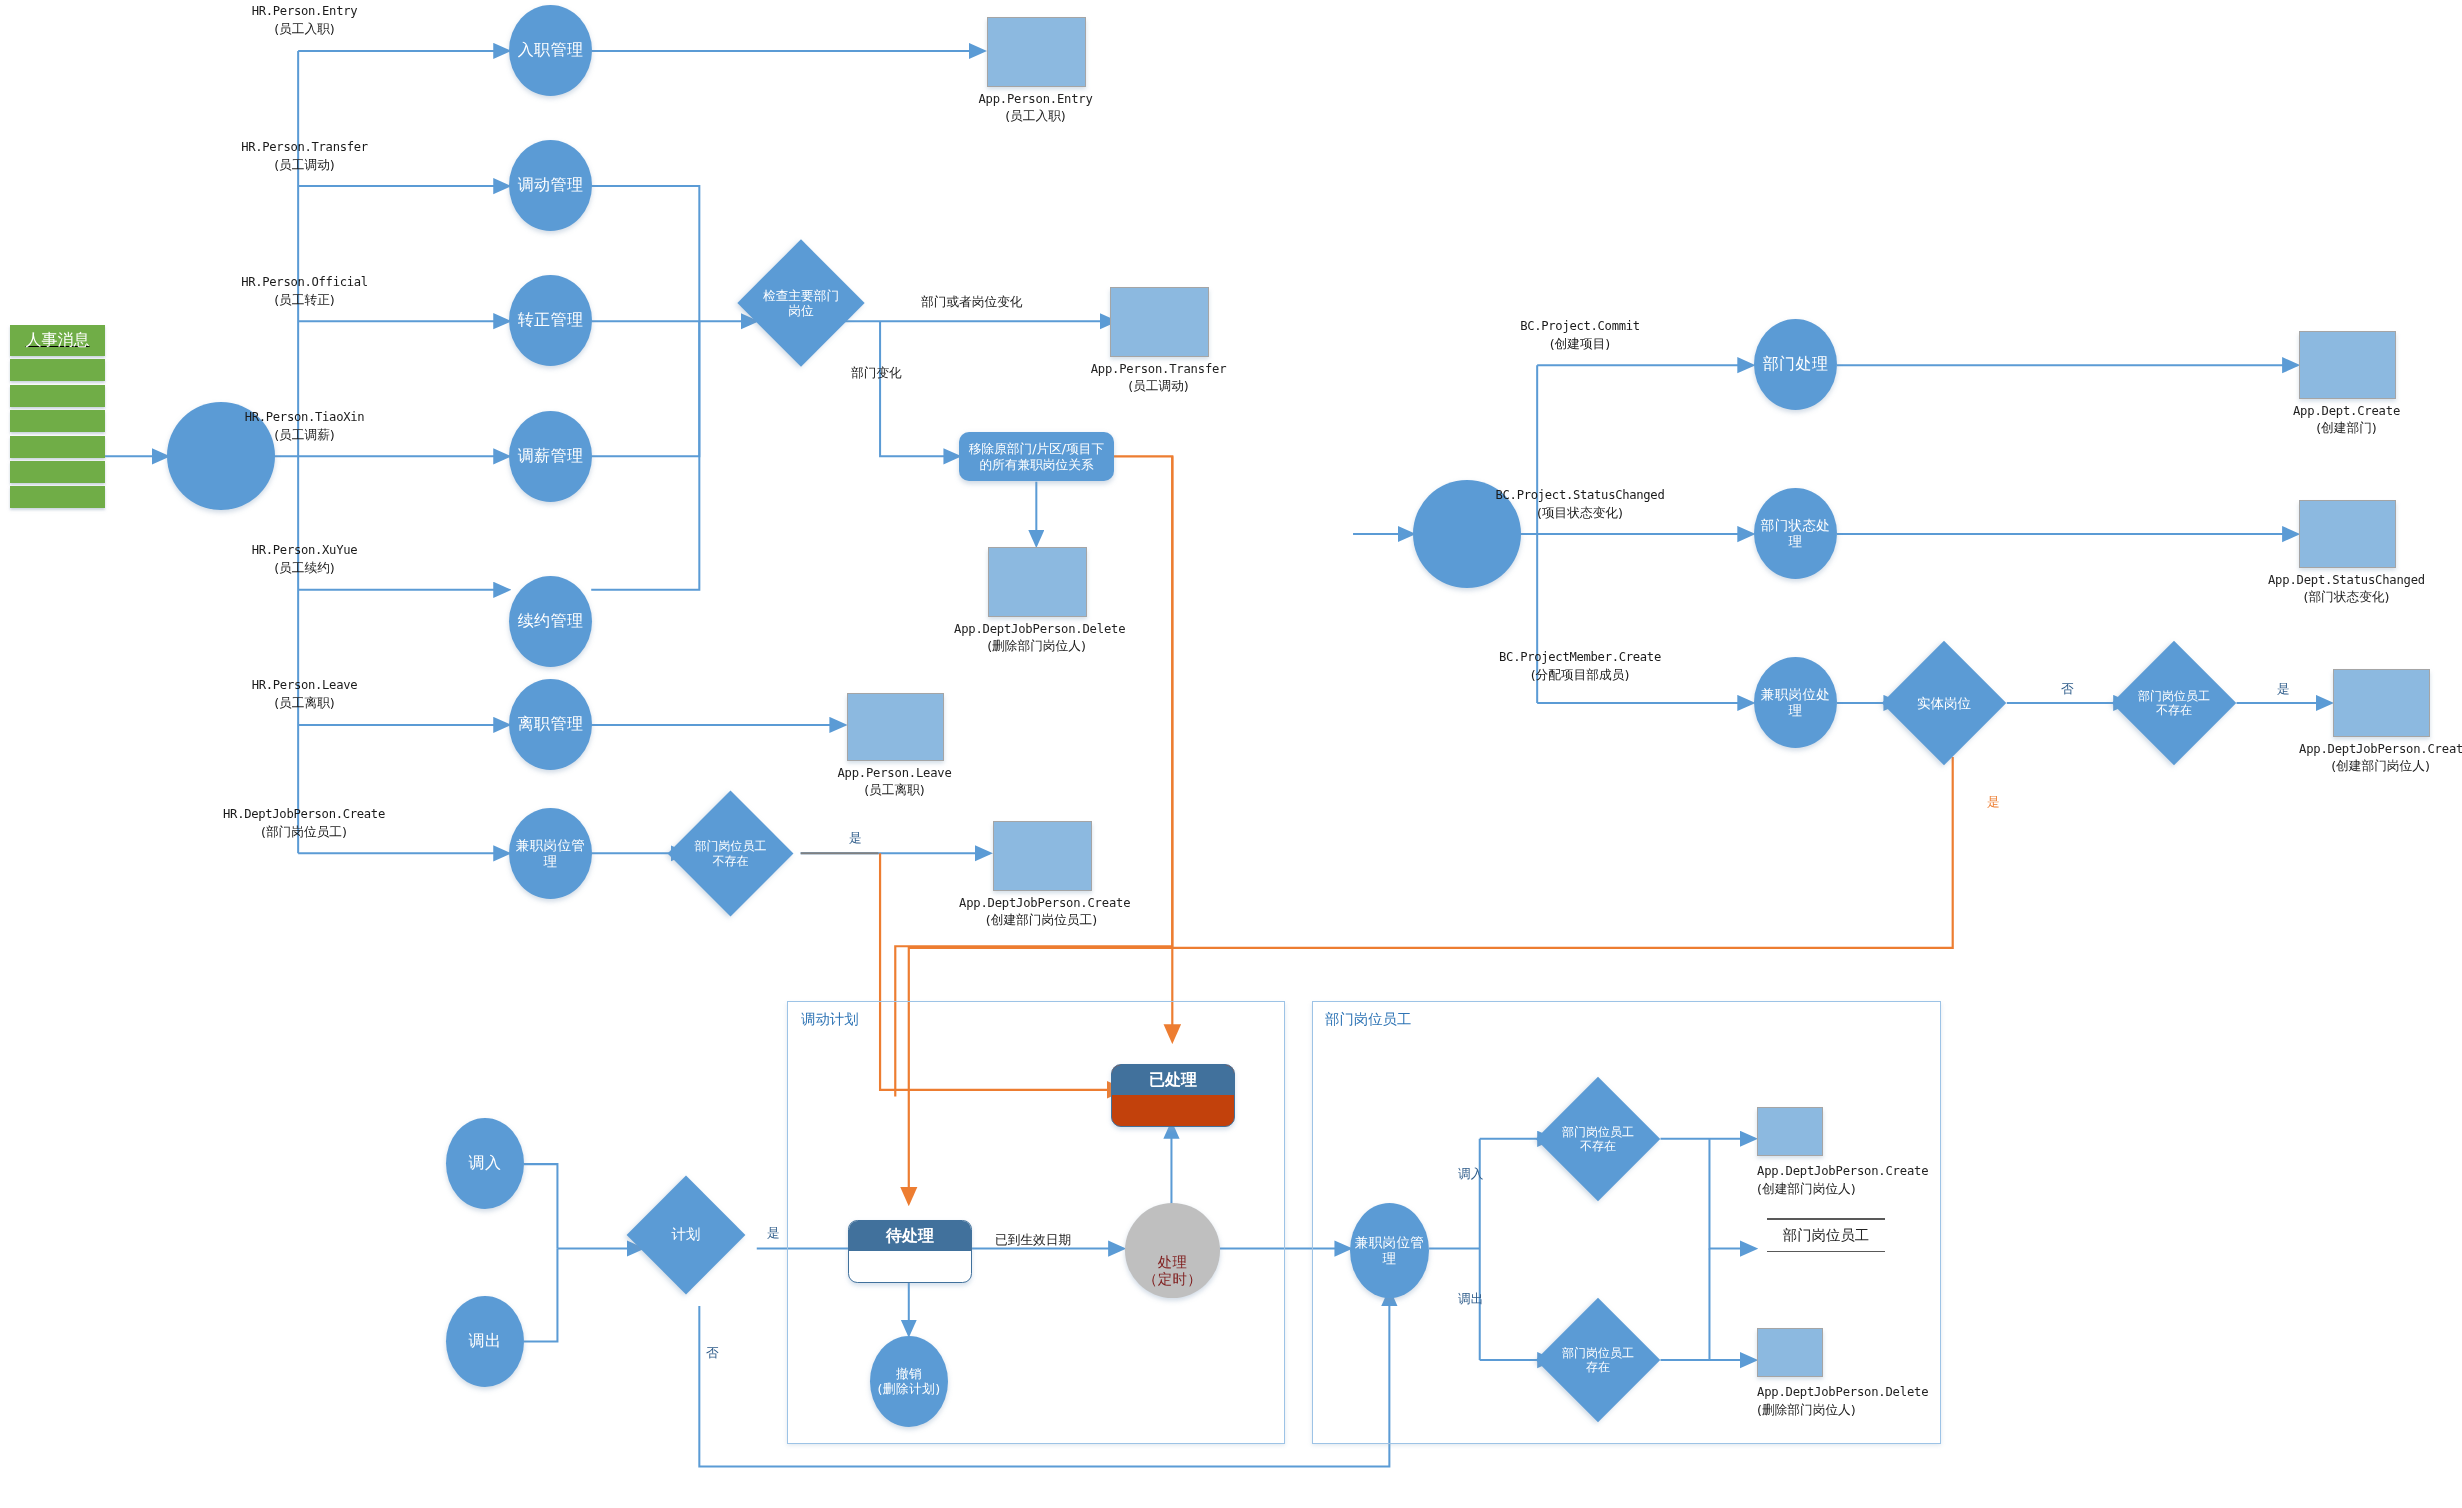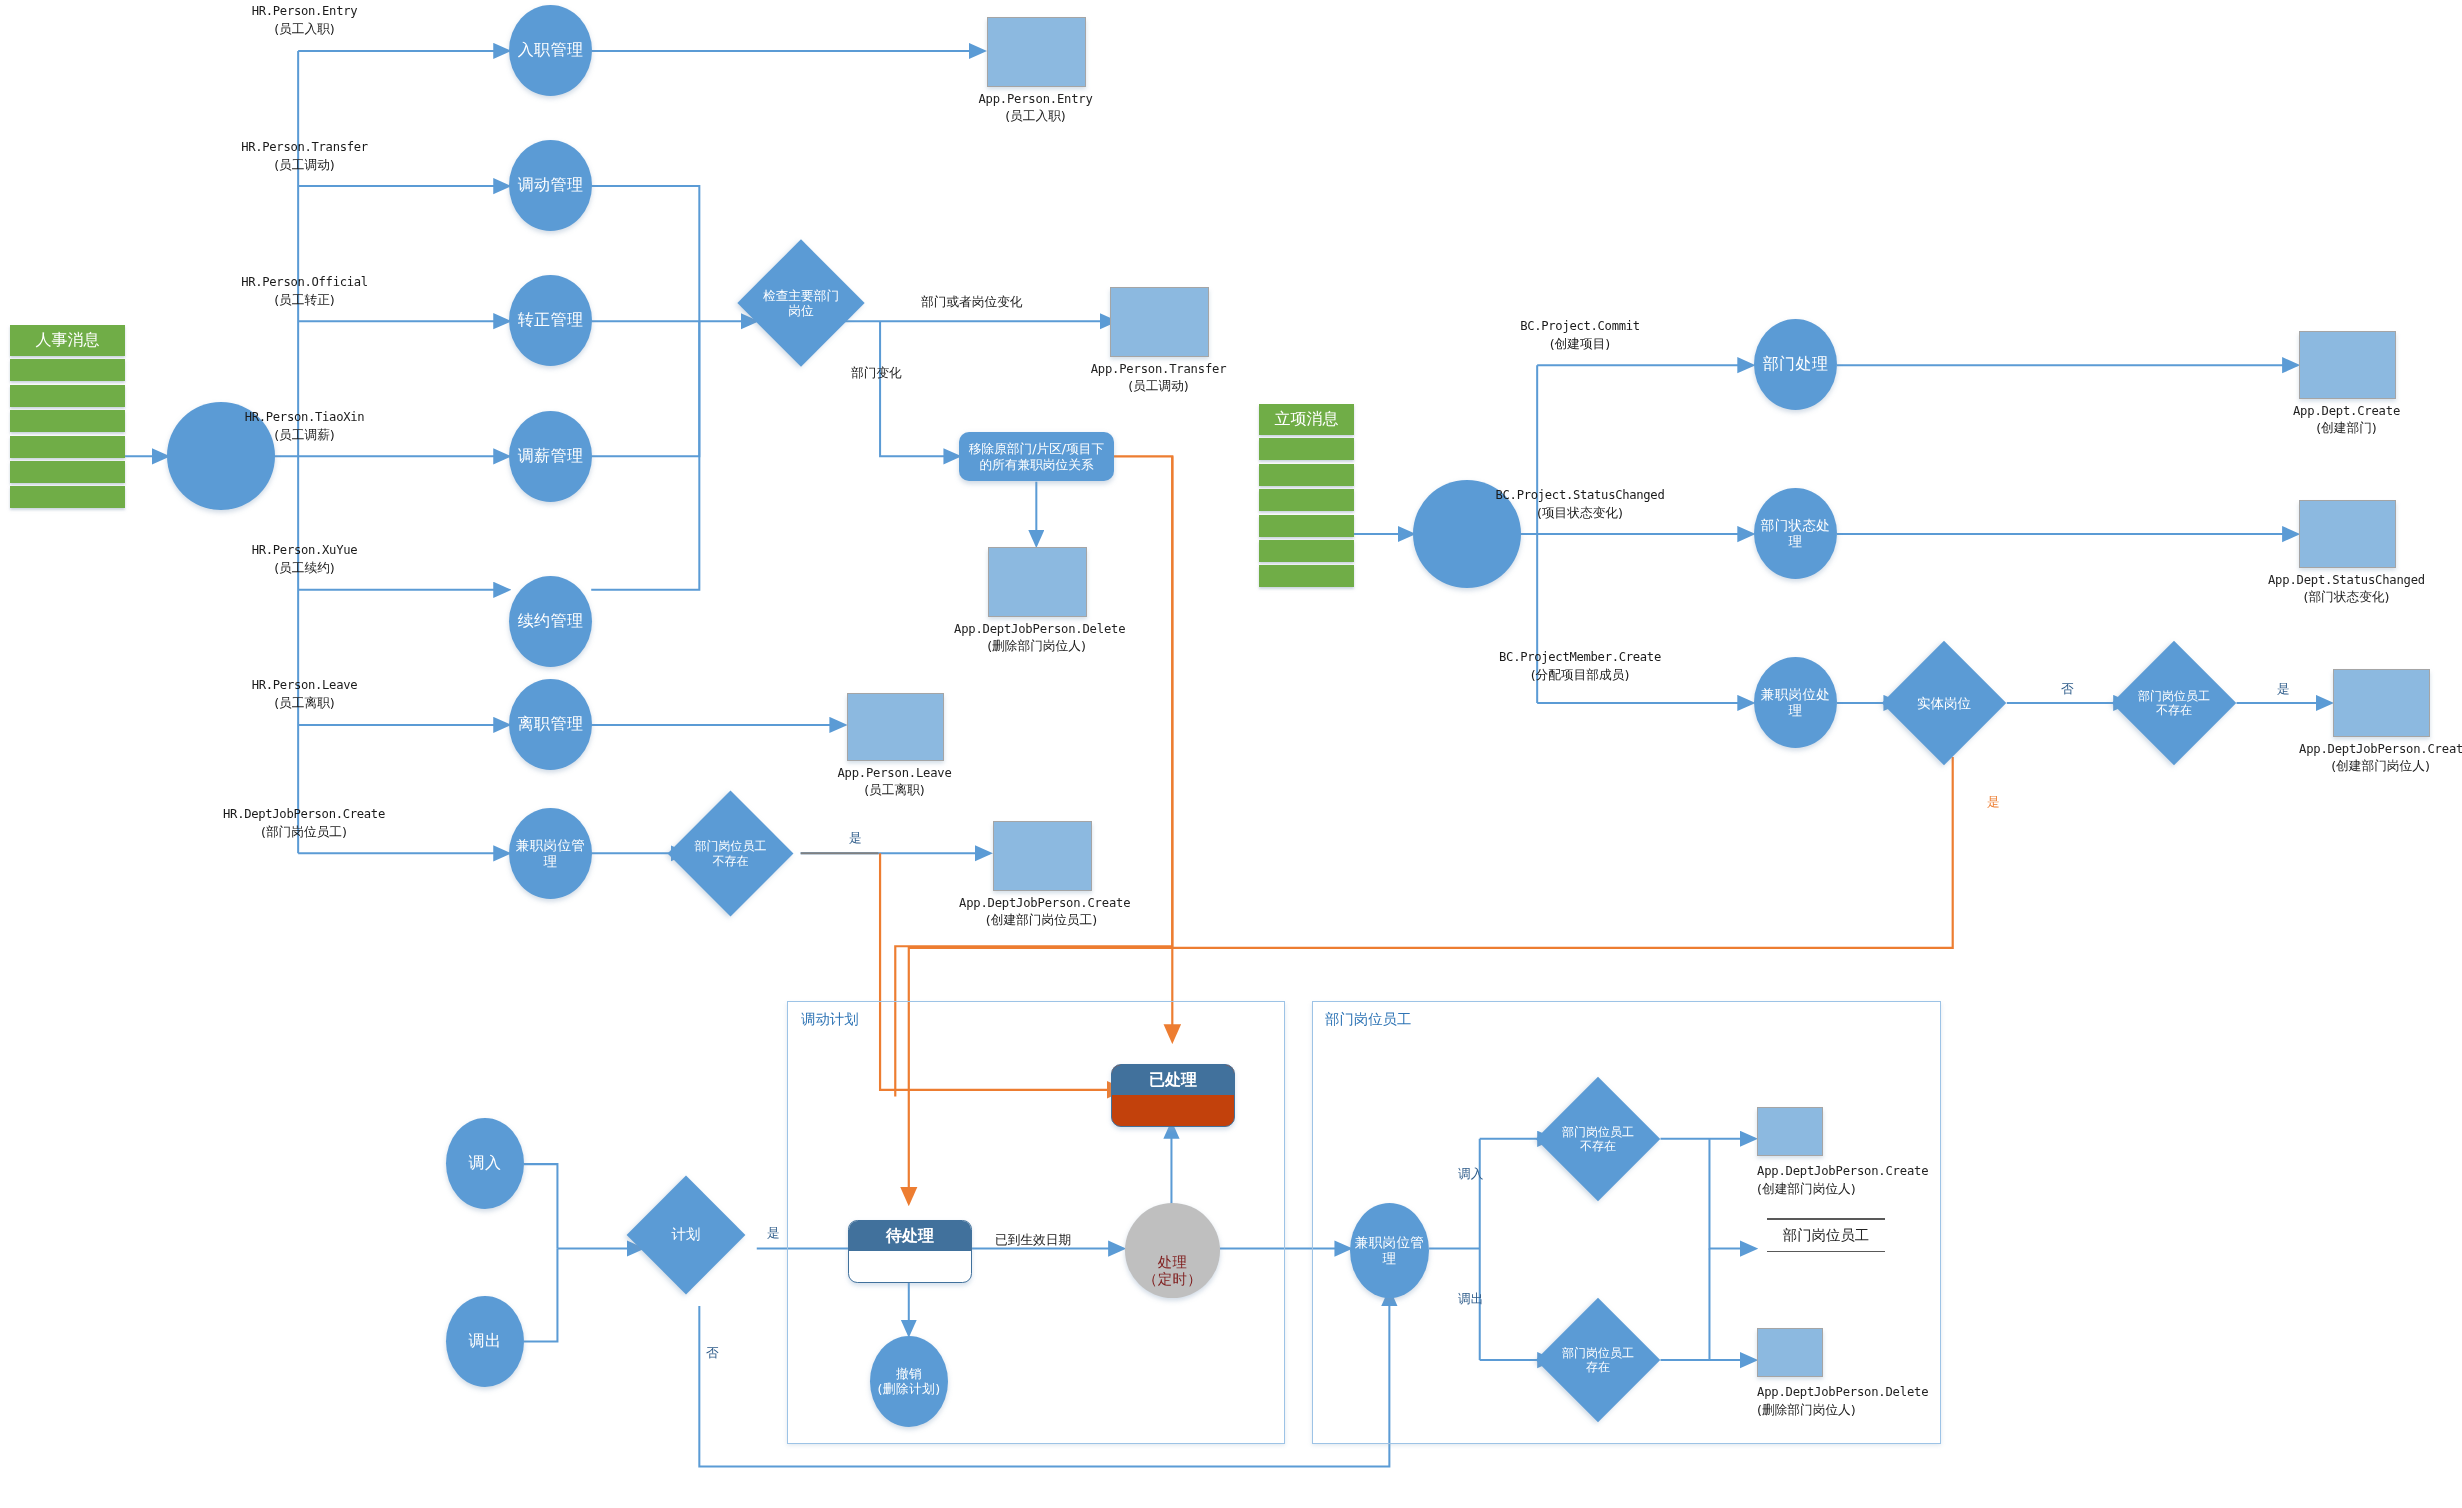--- a/index.html
+++ b/index.html
@@ -149,21 +149,21 @@
       <path d="M1042,1010 L1042,1290 L1330,1290" marker-end="url(#aor)"></path>
 
       <path d="M2312,896 L2312,1122 L1076,1122 L1076,1424" marker-end="url(#aor)"></path>
     </g>
 
     <g fill="none" stroke="#808080" stroke-width="2.4">
       <path d="M948,1010 L1040,1010"></path>
     </g>
   </svg>
 
-  <div class="queue" style="left:10px;top:325px;width:115px;">
+  <div class="queue" style="left:10px;top:325px;width:95px;text-decoration:underline;">
     <div class="seg head" style="height:31px;">人事消息</div>
     <div class="seg" style="height:22px;"></div>
     <div class="seg" style="height:22px;"></div>
     <div class="seg" style="height:22px;"></div>
     <div class="seg" style="height:22px;"></div>
     <div class="seg" style="height:22px;"></div>
     <div class="seg" style="height:22px;"></div>
   </div>
 
   <div class="node ell" style="left:167px;top:402px;width:108px;height:108px;"></div>
@@ -264,29 +264,20 @@
 
   <div class="node dia" style="left:686px;top:809px;width:89px;height:89px;">
     <div class="shape"></div>
     <div class="lbl" style="font-size:12px;">
       <span>部门岗位员工</span><br>
       <span>不存在</span>
     </div>
   </div>
   <div class="ylabel" style="left:849px;top:830px;">是</div>
 
-  <div class="queue" style="left:1259px;top:404px;width:95px;">
-    <div class="seg head" style="height:31px;">立项消息</div>
-    <div class="seg" style="height:22px;"></div>
-    <div class="seg" style="height:22px;"></div>
-    <div class="seg" style="height:22px;"></div>
-    <div class="seg" style="height:22px;"></div>
-    <div class="seg" style="height:22px;"></div>
-    <div class="seg" style="height:22px;"></div>
-  </div>
   <div class="node ell" style="left:1413px;top:480px;width:108px;height:108px;"></div>
 
   <div class="elabel" style="left:1487px;top:318px;width:186px;">
     <span class="mono">BC.Project.Commit</span>
     <span class="cn">(创建项目)</span>
   </div>
   <div class="elabel" style="left:1470px;top:487px;width:220px;">
     <span class="mono">BC.Project.StatusChanged</span>
     <span class="cn">(项目状态变化)</span>
   </div>

